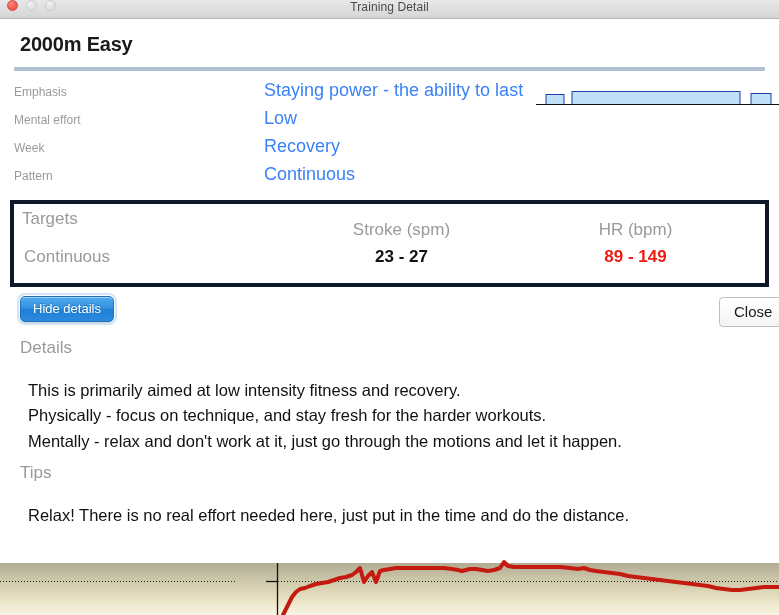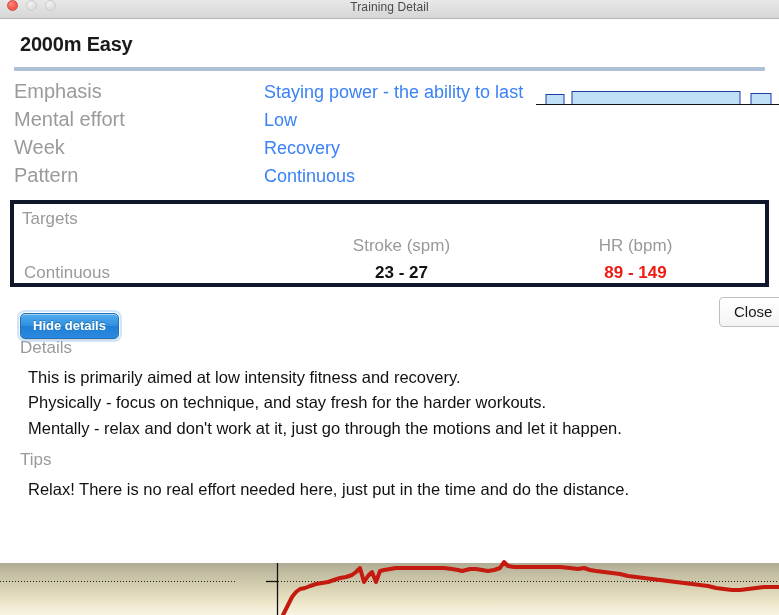--- a/index.html
+++ b/index.html
@@ -89,21 +89,21 @@
   }
   .meta-row {
     display: flex;
     align-items: baseline;
     height: 28px;
   }
   .meta-label {
     width: 264px;
     padding-left: 14px;
     box-sizing: border-box;
-    font-size: 20px;
+    font-size: 12px;
     color: #9a9a9a;
   }
   .meta-value {
     font-size: 18px;
     font-weight: normal;
     color: #3b82f6;
   }
 
   
   .pattern-diagram {
@@ -125,21 +125,21 @@
   }
   .targets-caption {
     position: absolute;
     left: 8px;
     top: 5px;
     font-size: 17px;
     color: #9a9a9a;
   }
   .targets-grid {
     position: absolute;
-    left: 0; right: 0; top: 32px;
+    left: 0; right: 0; top: 16px;
   }
   .targets-head, .targets-row {
     display: flex;
   }
   .tg-c0 { width: 265px; box-sizing: border-box; padding-left: 10px; }
   .tg-c1 { width: 245px; text-align: center; }
   .tg-c2 { flex: 1; text-align: center; padding-right: 18px; }
   .targets-head .tg-c1,
   .targets-head .tg-c2 {
     font-size: 17px;
@@ -163,24 +163,24 @@
 
   
   .button-bar {
     position: relative;
     height: 34px;
     margin-top: 7px;
   }
   .btn-hide {
     position: absolute;
     left: 20px;
-    top: 19px;
+    top: 2px;
     padding: 4px 12px 5px 12px;
     font-size: 13px;
-    font-weight: bold;
+    font-weight: normal;
     color: #ffffff;
     background: linear-gradient(to bottom, #53abee 0%, #2e8fe0 50%, #1f7fd4 51%, #2b8ae0 100%);
     border: 1px solid #2170b8;
     border-radius: 5px;
     box-shadow: inset 0 1px 0 rgba(255,255,255,0.45), 0 1px 1px rgba(0,0,0,0.18);
     text-shadow: 0 -1px 0 rgba(0,0,0,0.25);
     cursor: pointer;
     outline: 2px solid rgba(120,180,240,0.35);
     outline-offset: 1px;
   }
@@ -203,21 +203,21 @@
   
   .section {
     padding: 0 20px;
   }
   .section-heading {
     font-size: 17px;
     color: #9a9a9a;
     margin-top: 10px;
   }
   .section-body {
-    margin-top: 8px;
+    margin-top: 21px;
     padding-left: 8px;
   }
   .section-body p {
     margin: 0 0 2px 0;
     font-size: 16.5px;
     color: #111111;
     line-height: 1.42;
     white-space: nowrap;
   }
 

